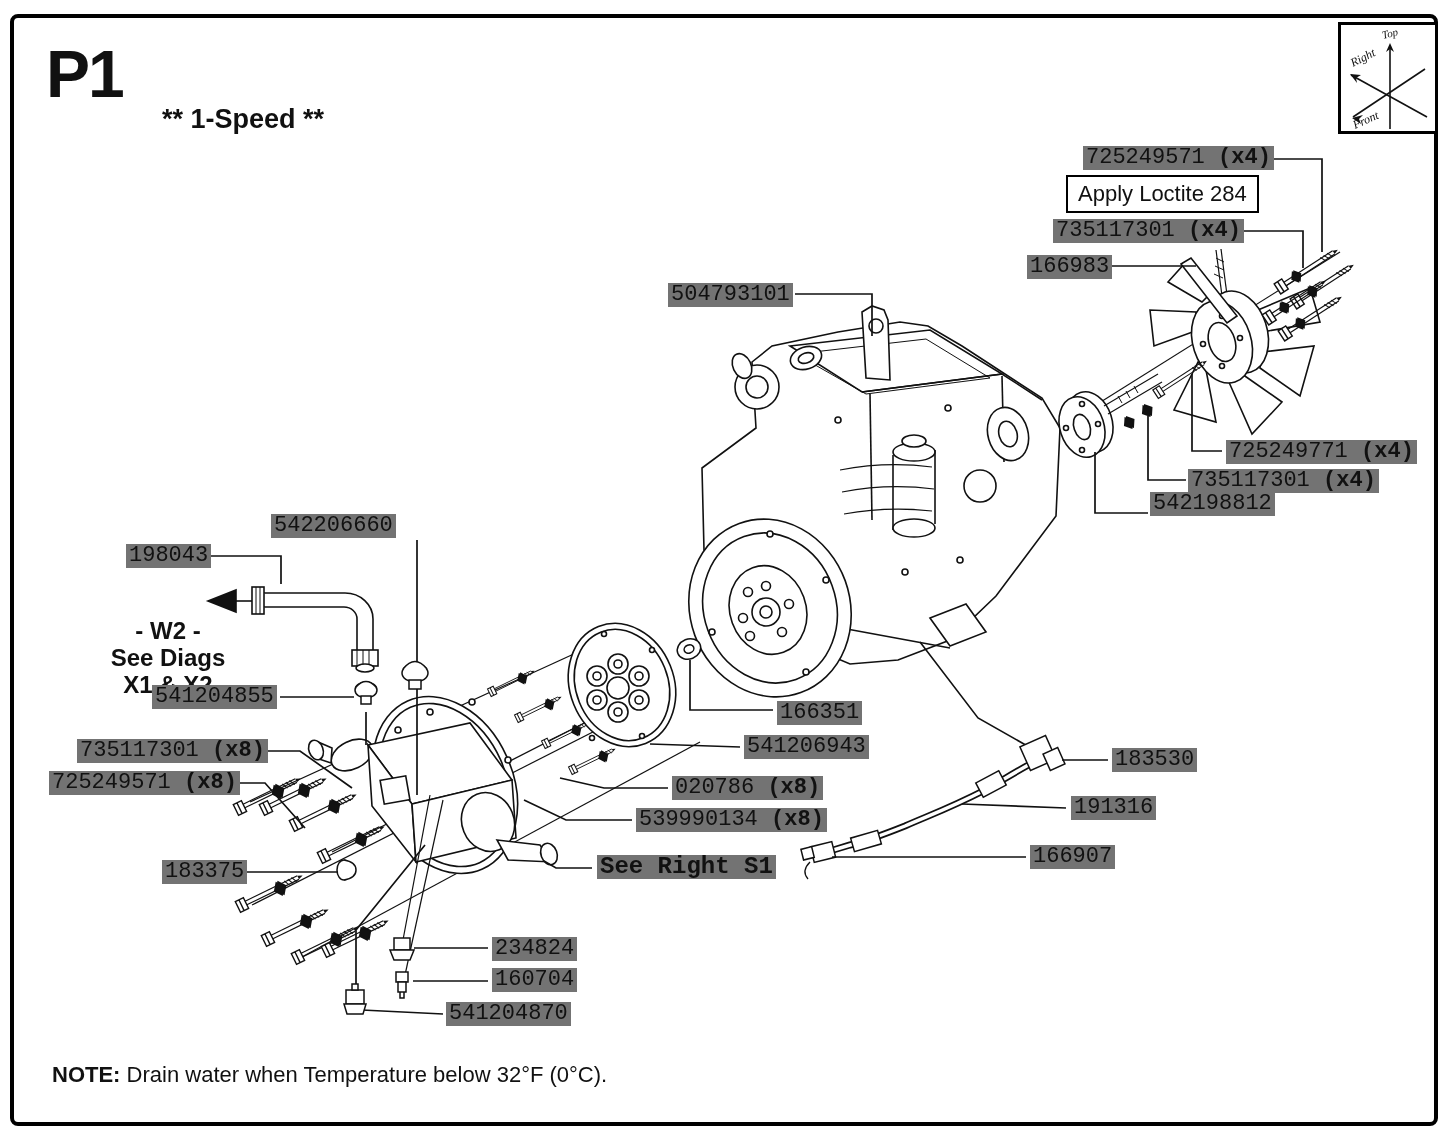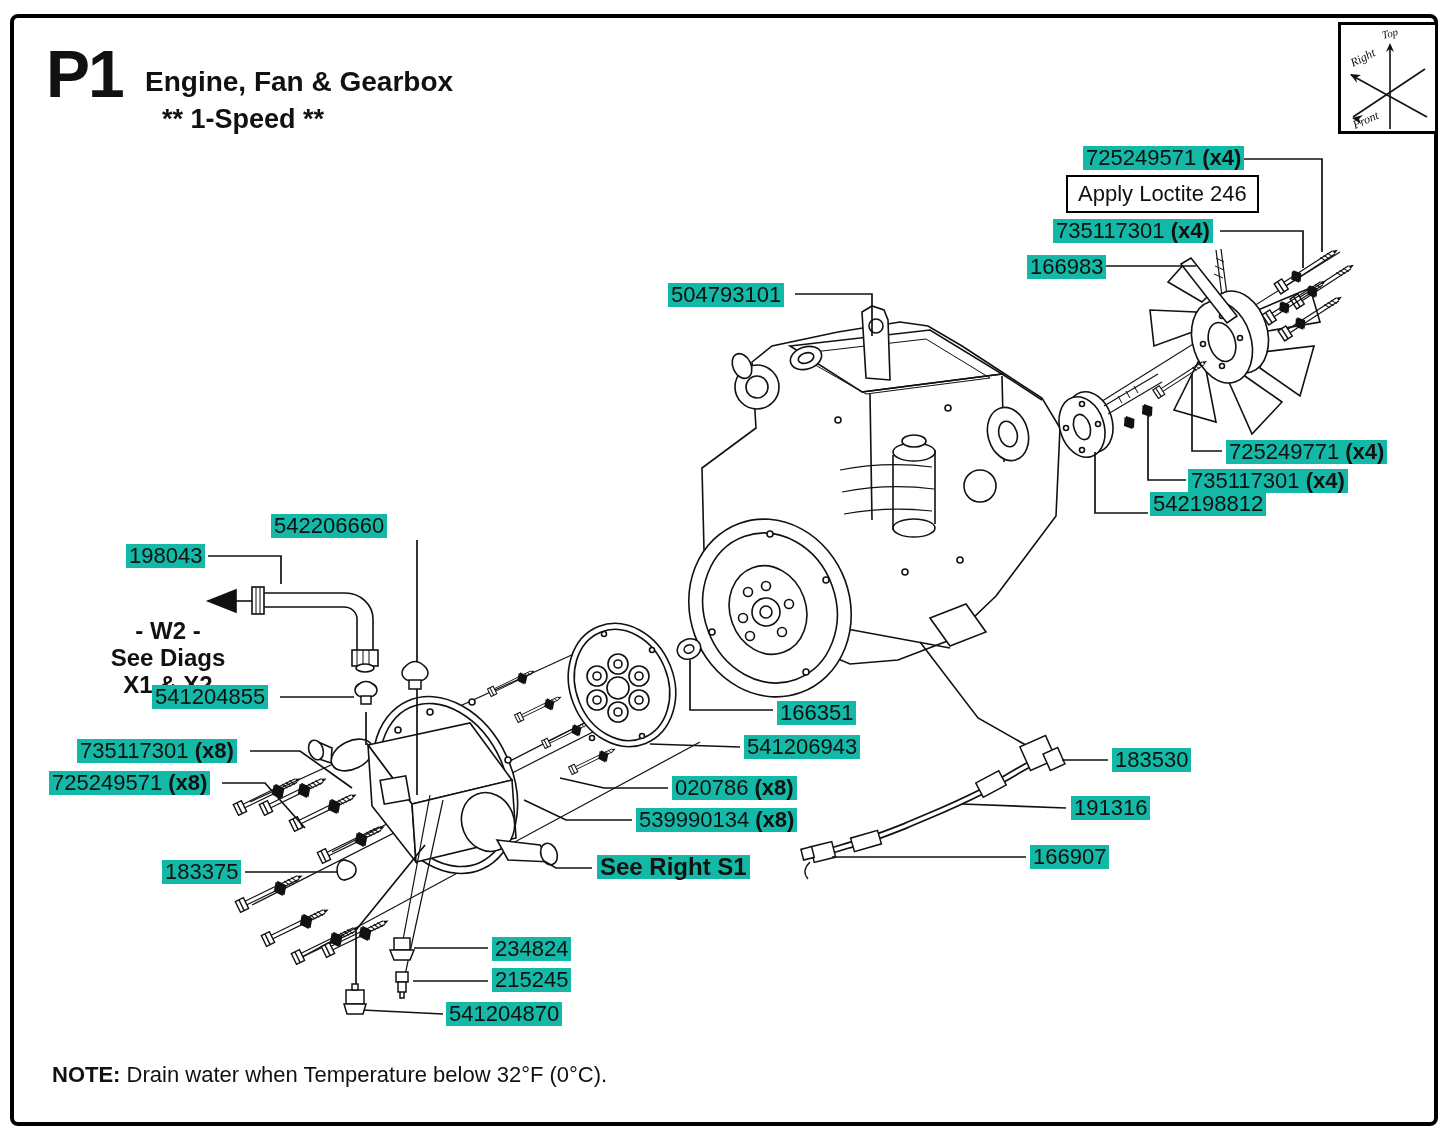--- a/index.html
+++ b/index.html
@@ -7,39 +7,38 @@
         font-family:"Liberation Sans",sans-serif;color:#111;overflow:hidden;}
   .frame{position:absolute;left:10px;top:14px;width:1420px;height:1104px;
          border:4px solid #000;border-radius:8px;pointer-events:none;}
   .compass-box{position:absolute;left:1338px;top:22px;width:94px;height:106px;
          border:3px solid #000;background:#fff;}
   .title-code{position:absolute;left:46px;top:36px;font-size:66px;font-weight:bold;
          letter-spacing:-2px;}
   .title-main{position:absolute;left:145px;top:66px;font-size:28px;font-weight:bold;}
   .title-sub{position:absolute;left:162px;top:104px;font-size:27px;font-weight:bold;}
   .art{position:absolute;left:0;top:0;}
-  .callout{position:absolute;font-size:22px;white-space:nowrap;background:#14b8a6;
-         padding:0 3px;line-height:24px;}
+  .callout{position:absolute;font-size:22px;white-space:nowrap;background:#737373;
+         padding:0 3px;line-height:24px;font-family:Liberation Mono, monospace;}
   .callout .qty{font-weight:bold;}
   .callout.bold{font-weight:bold;}
   .loctite{position:absolute;border:2px solid #000;font-size:22px;background:#fff;
          padding:4px 10px;}
   .w2block{position:absolute;font-size:24px;font-weight:bold;text-align:center;
          line-height:27px;background:#fff;padding:0 2px;margin-top:32px;}
   .note{position:absolute;left:52px;top:1062px;font-size:22px;background:#fff;}
   .note b{font-weight:bold;text-align:center;}
 </style>
 </head>
 <body>
 
 <div class="page">
   <div class="frame"></div>
 
   <div class="title-code">P1</div>
-  <div class="title-main">Engine, Fan &amp; Gearbox</div>
   <div class="title-sub">** 1-Speed **</div>
 
   <div class="compass-box">
     <svg width="94" height="106" viewBox="0 0 94 106">
       <g stroke="#111" stroke-width="1.6" fill="none">
         <line x1="49" y1="22" x2="49" y2="104"></line>
         <line x1="10" y1="50" x2="86" y2="92"></line>
         <line x1="12" y1="92" x2="84" y2="44"></line>
       </g>
       <g fill="#111">
@@ -310,21 +309,21 @@
       <rect x="394" y="938" width="16" height="12"></rect>
       <path d="M390,950 h24 l-4,10 h-16 Z"></path>
       <rect x="396" y="972" width="12" height="10"></rect>
       <path d="M398,982 h8 v10 h-8 Z M400,992 h4 v6 h-4 Z"></path>
       <rect x="346" y="990" width="18" height="14"></rect>
       <path d="M344,1004 h22 l-3,10 h-16 Z M352,984 h6 v6 h-6 Z"></path>
     </g>
   </svg>
 
   <div class="callout" style="left:1083px;top:146px;"><span>725249571</span> <span class="qty">(x4)</span></div>
-  <div class="loctite" style="left:1066px;top:175px;"><span>Apply Loctite 246</span></div>
+  <div class="loctite" style="left:1066px;top:175px;"><span>Apply Loctite 284</span></div>
   <div class="callout" style="left:1053px;top:219px;"><span>735117301</span> <span class="qty">(x4)</span></div>
   <div class="callout" style="left:1027px;top:255px;"><span>166983</span></div>
   <div class="callout" style="left:668px;top:283px;"><span>504793101</span></div>
   <div class="callout" style="left:1226px;top:440px;"><span>725249771</span> <span class="qty">(x4)</span></div>
   <div class="callout" style="left:1188px;top:469px;"><span>735117301</span> <span class="qty">(x4)</span></div>
   <div class="callout" style="left:1150px;top:492px;"><span>542198812</span></div>
   <div class="callout" style="left:271px;top:514px;"><span>542206660</span></div>
   <div class="callout" style="left:126px;top:544px;"><span>198043</span></div>
   <div class="w2block" style="left:100px;top:585px;width:132px;">
     <div>- W2 -</div>
@@ -337,20 +336,20 @@
   <div class="callout" style="left:162px;top:860px;"><span>183375</span></div>
   <div class="callout" style="left:777px;top:701px;"><span>166351</span></div>
   <div class="callout" style="left:744px;top:735px;"><span>541206943</span></div>
   <div class="callout" style="left:672px;top:776px;"><span>020786</span> <span class="qty">(x8)</span></div>
   <div class="callout" style="left:636px;top:808px;"><span>539990134</span> <span class="qty">(x8)</span></div>
   <div class="callout" style="left:1112px;top:748px;"><span>183530</span></div>
   <div class="callout" style="left:1071px;top:796px;"><span>191316</span></div>
   <div class="callout" style="left:1030px;top:845px;"><span>166907</span></div>
   <div class="callout bold" style="left:597px;top:855px;font-size:24px;"><span>See Right S1</span></div>
   <div class="callout" style="left:492px;top:937px;"><span>234824</span></div>
-  <div class="callout" style="left:492px;top:968px;"><span>215245</span></div>
+  <div class="callout" style="left:492px;top:968px;"><span>160704</span></div>
   <div class="callout" style="left:446px;top:1002px;"><span>541204870</span></div>
 
   <div class="note">
     <b>NOTE:</b>
     <span>Drain water when Temperature below 32°F (0°C).</span>
   </div>
 </div>
 
 </body></html>

